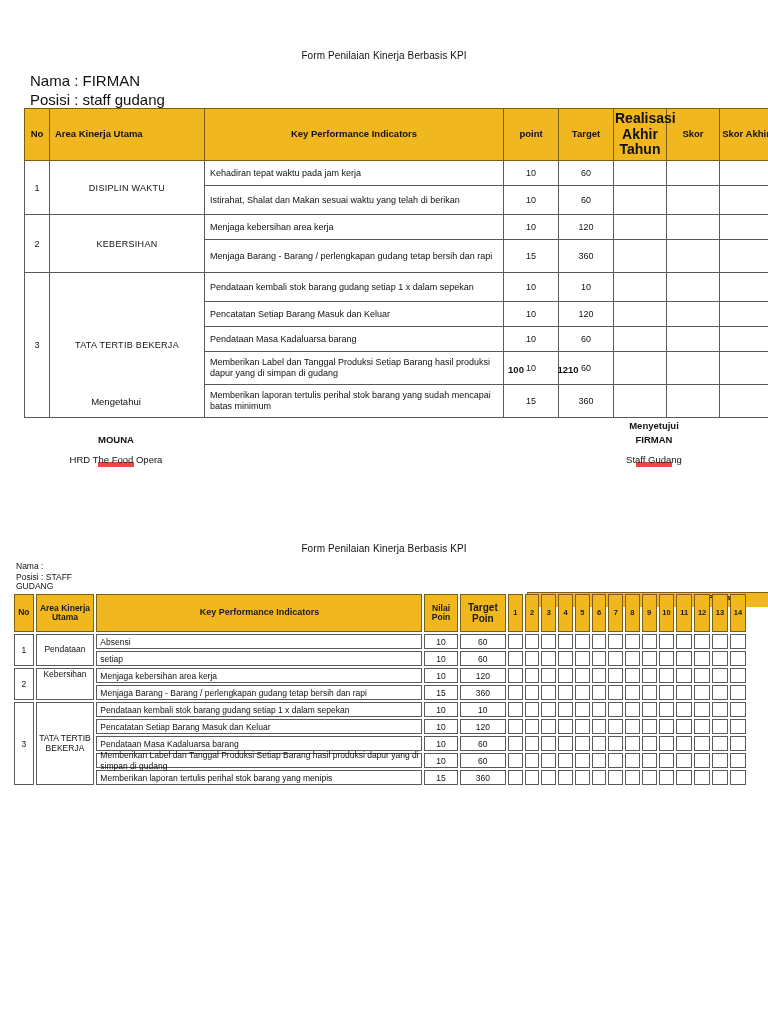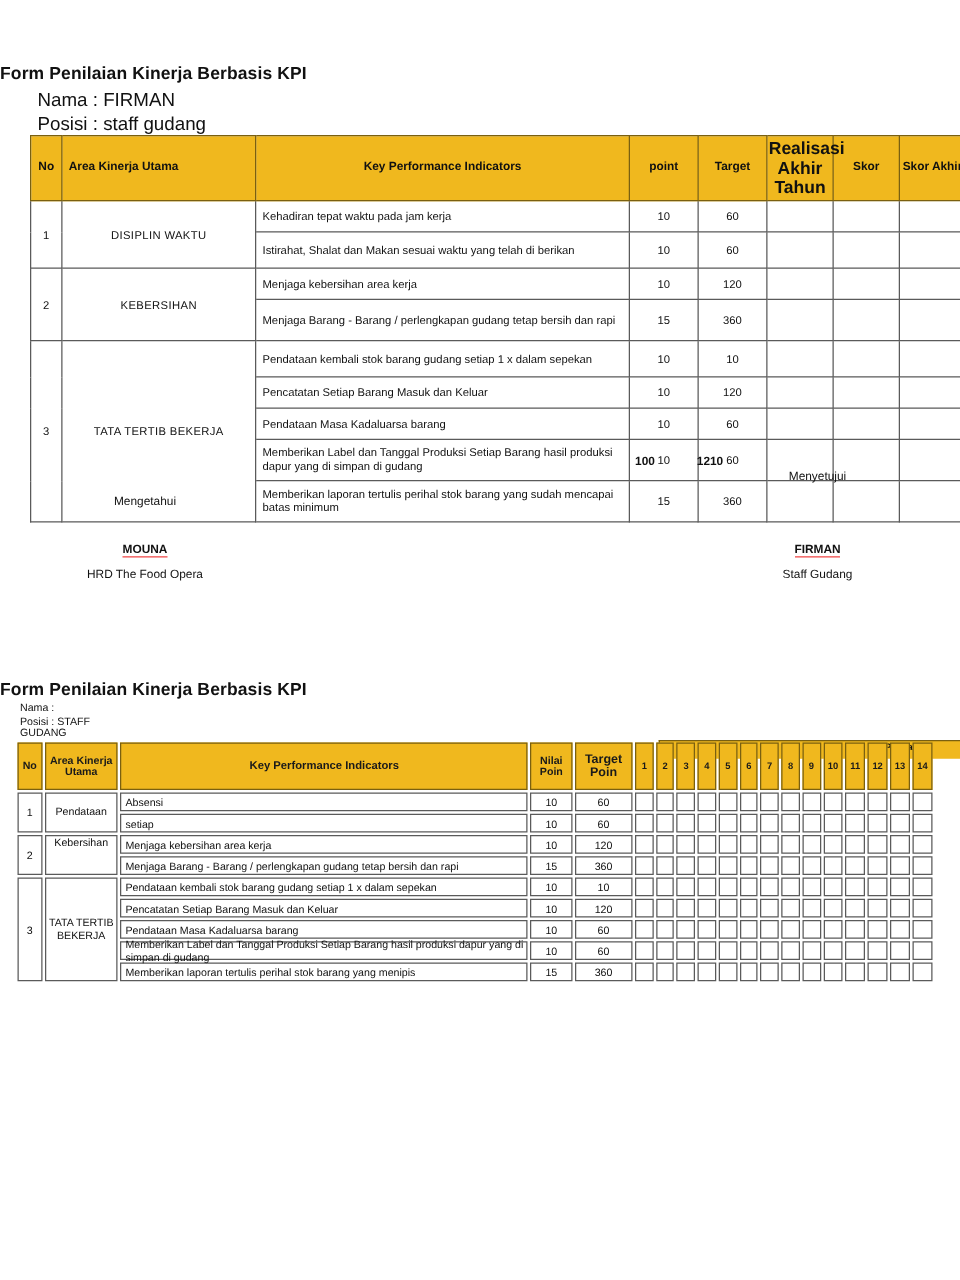--- a/index.html
+++ b/index.html
@@ -14,23 +14,23 @@
     position: relative;
     font-family: "Liberation Sans", sans-serif;
     color: #1a1a1a;
     overflow: hidden;
   }
 
   
   .sheet1 { position: absolute; left: 0; top: 0; width: 768px; }
 
   .doc-title {
-    text-align: left;
-    font-size: 14px;
-    font-weight: bold;
+    text-align: center;
+    font-size: 10px;
+    font-weight: normal;
     color: #111111;
     letter-spacing: .1px;
   }
   .s1-title { position: absolute; left: 0; top: 50px; width: 768px; }
 
   .meta-line {
     position: absolute;
     font-size: 15px;
     color: #111111;
     white-space: nowrap;
@@ -101,26 +101,26 @@
 
   
   .sig {
     position: absolute;
     font-size: 9.5px;
     color: #111111;
     text-align: center;
     white-space: nowrap;
   }
   .sig-left-role  { left: 52px;  top: 396px; width: 128px; }
-  .sig-right-role { left: 590px; top: 376px; width: 128px; }
+  .sig-right-role { left: 590px; top: 420px; width: 128px; font-weight: bold; }
   .sig-left-name  { left: 52px;  top: 434px; width: 128px; font-weight: bold; }
   .sig-right-name { left: 590px; top: 434px; width: 128px; font-weight: bold; }
   .sig-left-sub   { left: 52px;  top: 454px; width: 128px; }
   .sig-right-sub  { left: 590px; top: 454px; width: 128px; }
-  .sig-name-u { border-bottom: 1px solid #ef4444; padding-bottom: 0px; }
+  .sig-name-u { border-bottom: 5px solid #ef4444; padding-bottom: 17px; }
 
   
   .s2-title { position: absolute; left: 0; top: 543px; width: 768px; }
   .s2-nama    { left: 16px; top: 561px; font-size: 8.5px; }
   .s2-posisi  { left: 16px; top: 573px; font-size: 8.5px; white-space: normal; width: 70px; line-height: 1.1; }
 
   .t2 {
     position: absolute;
     left: 12px;
     top: 592px;

